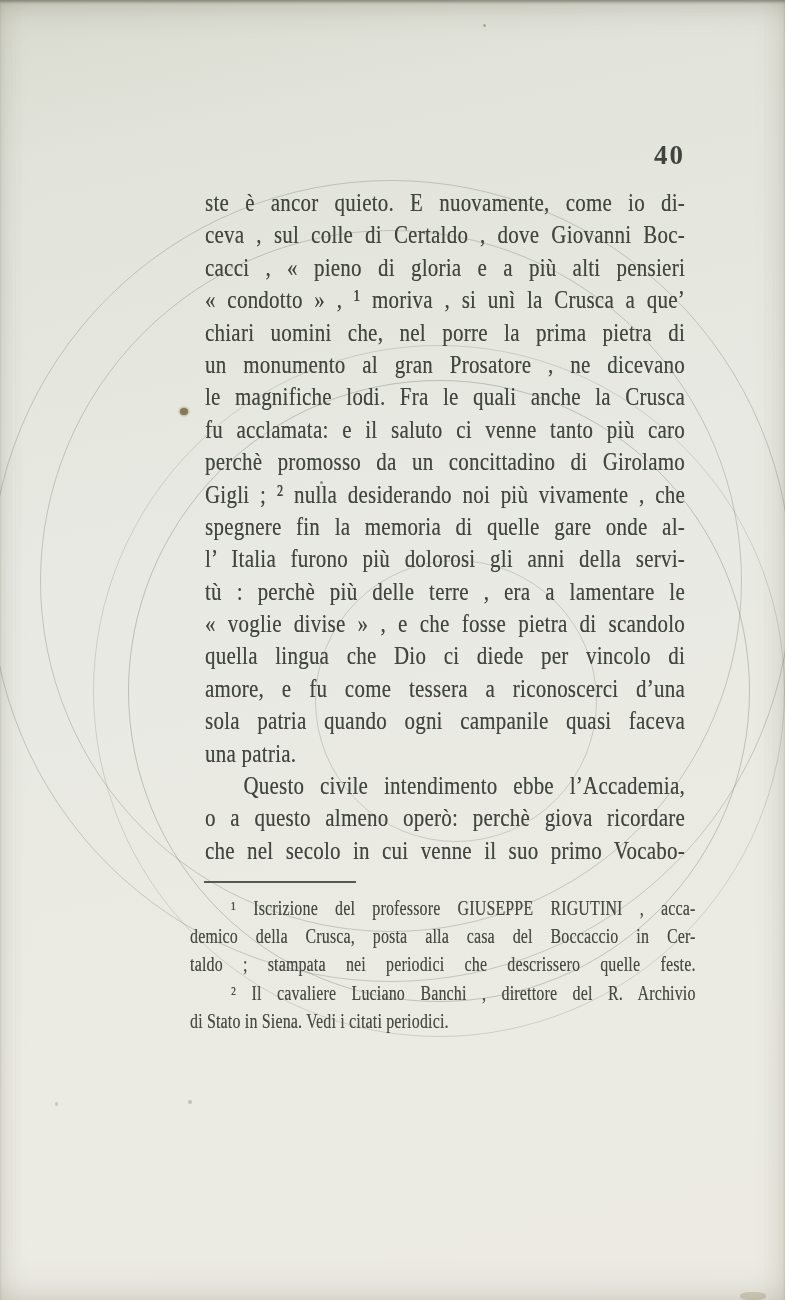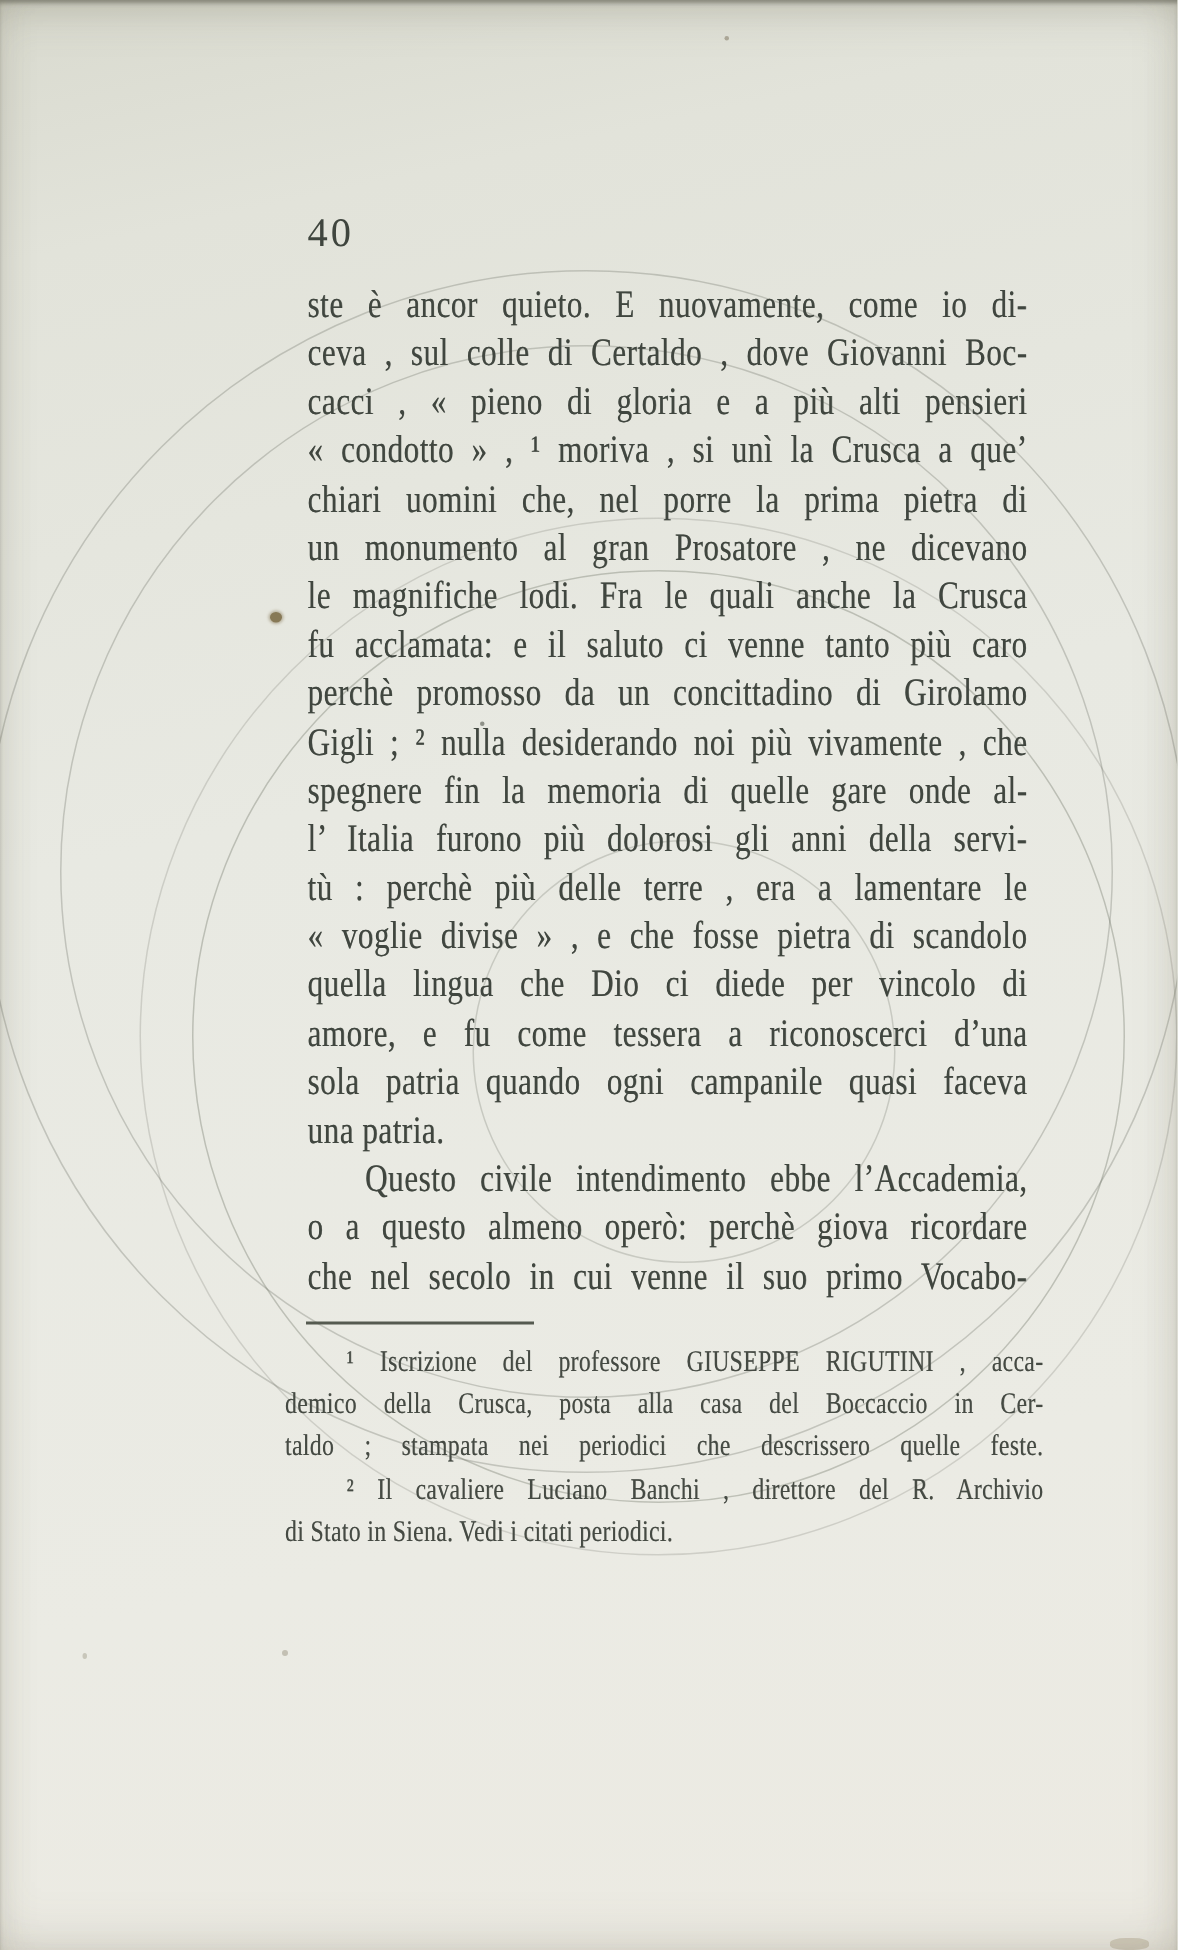--- a/index.html
+++ b/index.html
@@ -41,25 +41,26 @@
   .wmB { left:  40px; top: 230px; width: 700px; height: 700px; }
   .wmC { left: 128px; top: 380px; width: 620px; height: 620px; border-color: rgba(104,107,95,0.34); }
   .wmC2{ left:  93px; top: 345px; width: 690px; height: 690px; border-color: rgba(104,107,95,0.22); }
   .wmD { left: 315px; top: 560px; width: 280px; height: 280px; border-color: rgba(104,107,95,0.26); }
 
   .pagenum {
     position: absolute;
     left: 205px;
     top: 140px;
     width: 480px;
-    text-align: left;
+    text-align: right;
     font-size: 27px;
     letter-spacing: 2px;
     color: #3f453e;
     z-index: 3;
+    font-weight: bold;
   }
 
   .body-text {
     position: absolute;
     left: 205px;
     top: 187px;
     width: 600px;
     transform: scaleX(0.8);
     transform-origin: 0 0;
     font-size: 26px;

